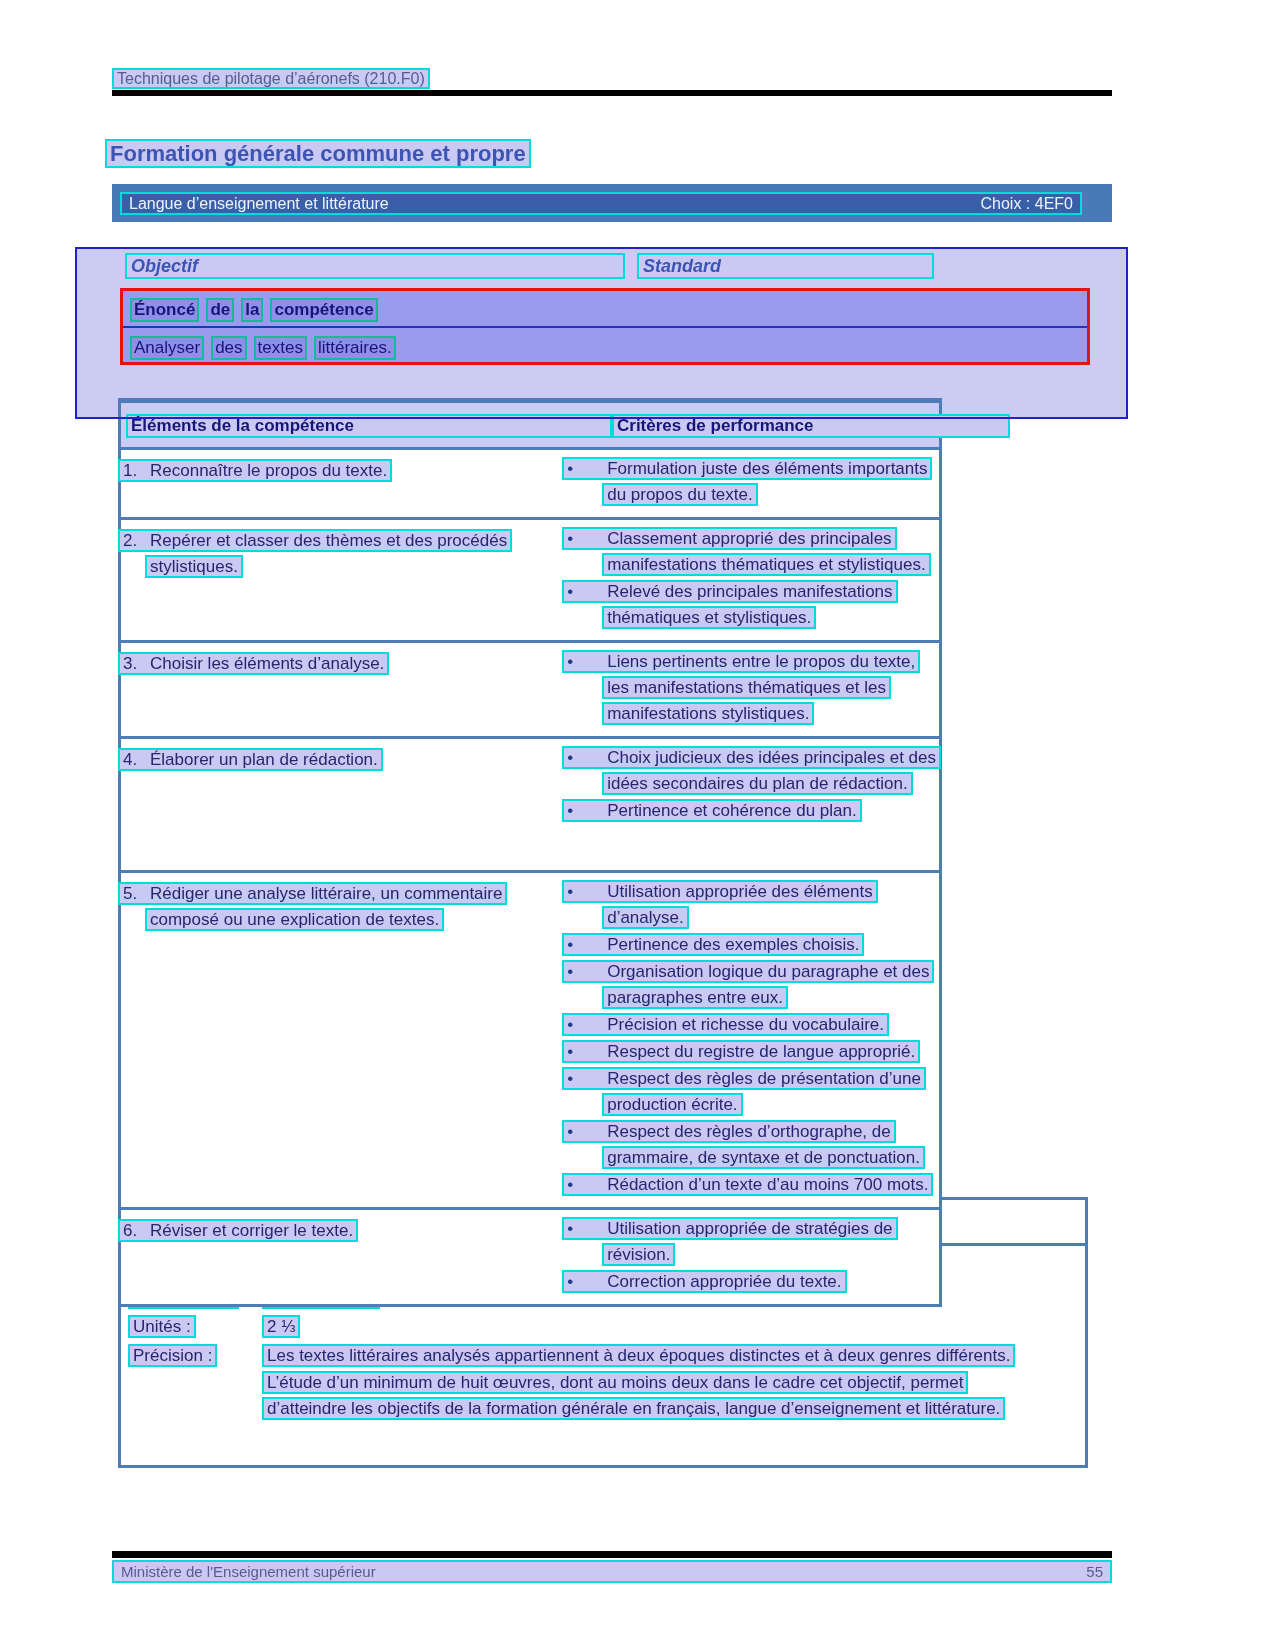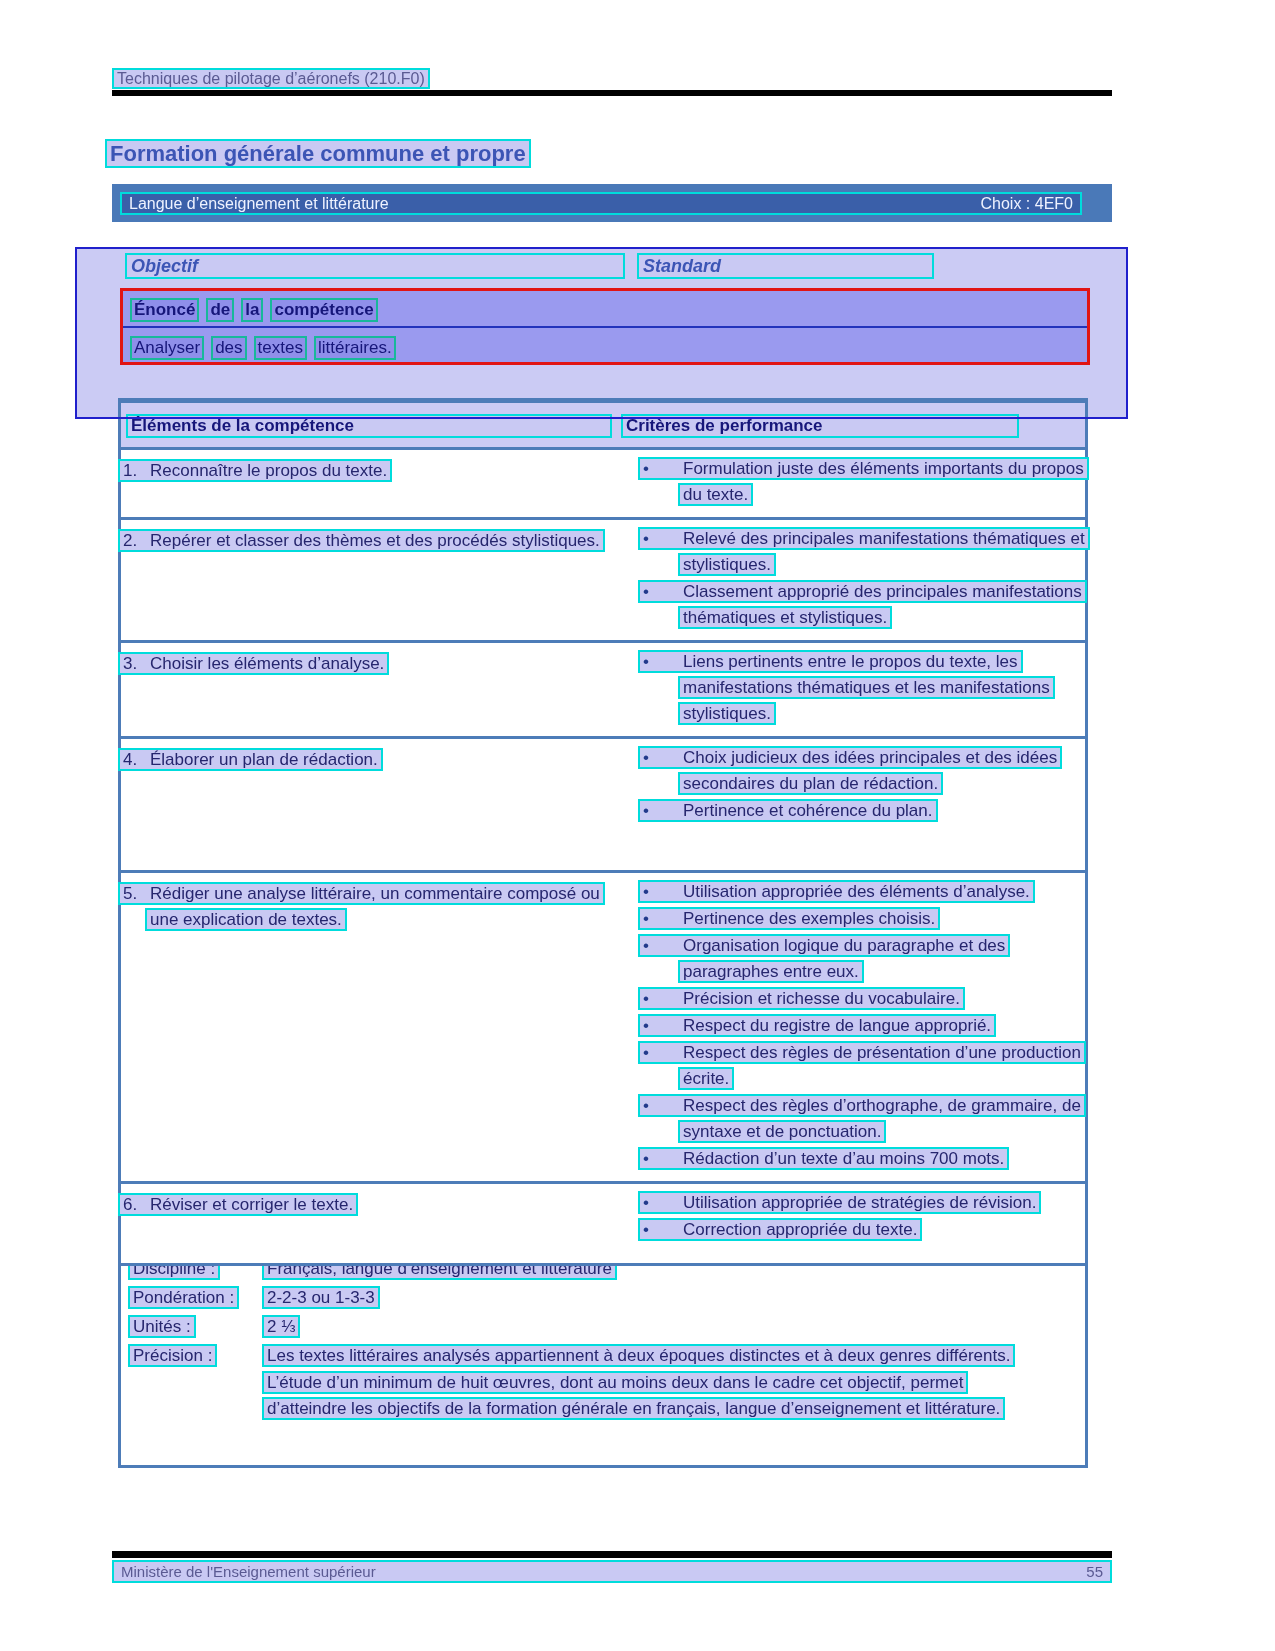--- a/index.html
+++ b/index.html
@@ -47,21 +47,21 @@
   .statement{position:absolute;left:43px;top:39px;width:970px;height:77px;background:var(--statement-fill);
              border:3px solid var(--statement-border);}
   .st-row1{height:37px;border-bottom:2px solid #2233bb;padding:7px 0 0 7px;font-size:17px;font-weight:bold;color:var(--heading-navy);}
   .st-row2{padding:8px 0 0 7px;font-size:17px;color:var(--heading-navy);}
   .wbox{display:inline-block;background:#8f8fea;border:2px solid #18b89a;padding:0 2px;margin-right:7px;}
 
   
   .navy-line{left:75px;top:417px;width:1053px;height:2px;background:var(--panel-border);z-index:6;}
 
   
-  .ctable{left:118px;top:398px;width:970px;background:#fff;border:3px solid var(--table-border);
+  .ctable{left:118px;top:398px;width:824px;background:#fff;border:3px solid var(--table-border);
           border-top-width:5px;font-size:17px;z-index:4;}
   .thead{display:flex;height:44px;background:var(--panel-fill);padding-top:11px;}
   .th-left{width:500px;padding-left:5px;}
   .th-right{width:464px;padding-left:0;}
   .th-left .hl,.th-right .hl{font-weight:bold;color:var(--heading-navy);}
   .th-left .hl{display:inline-block;width:486px;}
   .th-right .hl{display:inline-block;width:398px;}
   .crow{display:flex;border-top:3px solid var(--table-border);}
   .cell-left{width:500px;padding:8px 10px 8px 7px;}
   .cell-right{width:464px;padding:6px 0 8px 17px;}
@@ -131,22 +131,22 @@
           </div>
           <div class="cell-right">
             <div class="crit"><span class="hl"><span class="blt">•</span>Formulation juste des éléments importants du propos du texte.</span></div>
           </div>
         </div>
         <div class="crow" style="min-height: 107px;">
           <div class="cell-left">
             <div class="item"><span class="hl"><span class="num">2.</span>Repérer et classer des thèmes et des procédés stylistiques.</span></div>
           </div>
           <div class="cell-right">
+            <div class="crit"><span class="hl"><span class="blt">•</span>Classement approprié des principales manifestations thématiques et stylistiques.</span></div>
             <div class="crit"><span class="hl"><span class="blt">•</span>Relevé des principales manifestations thématiques et stylistiques.</span></div>
-            <div class="crit"><span class="hl"><span class="blt">•</span>Classement approprié des principales manifestations thématiques et stylistiques.</span></div>
           </div>
         </div>
         <div class="crow" style="min-height: 76px;">
           <div class="cell-left">
             <div class="item"><span class="hl"><span class="num">3.</span>Choisir les éléments d’analyse.</span></div>
           </div>
           <div class="cell-right">
             <div class="crit"><span class="hl"><span class="blt">•</span>Liens pertinents entre le propos du texte, les manifestations thématiques et les manifestations stylistiques.</span></div>
           </div>
         </div>

